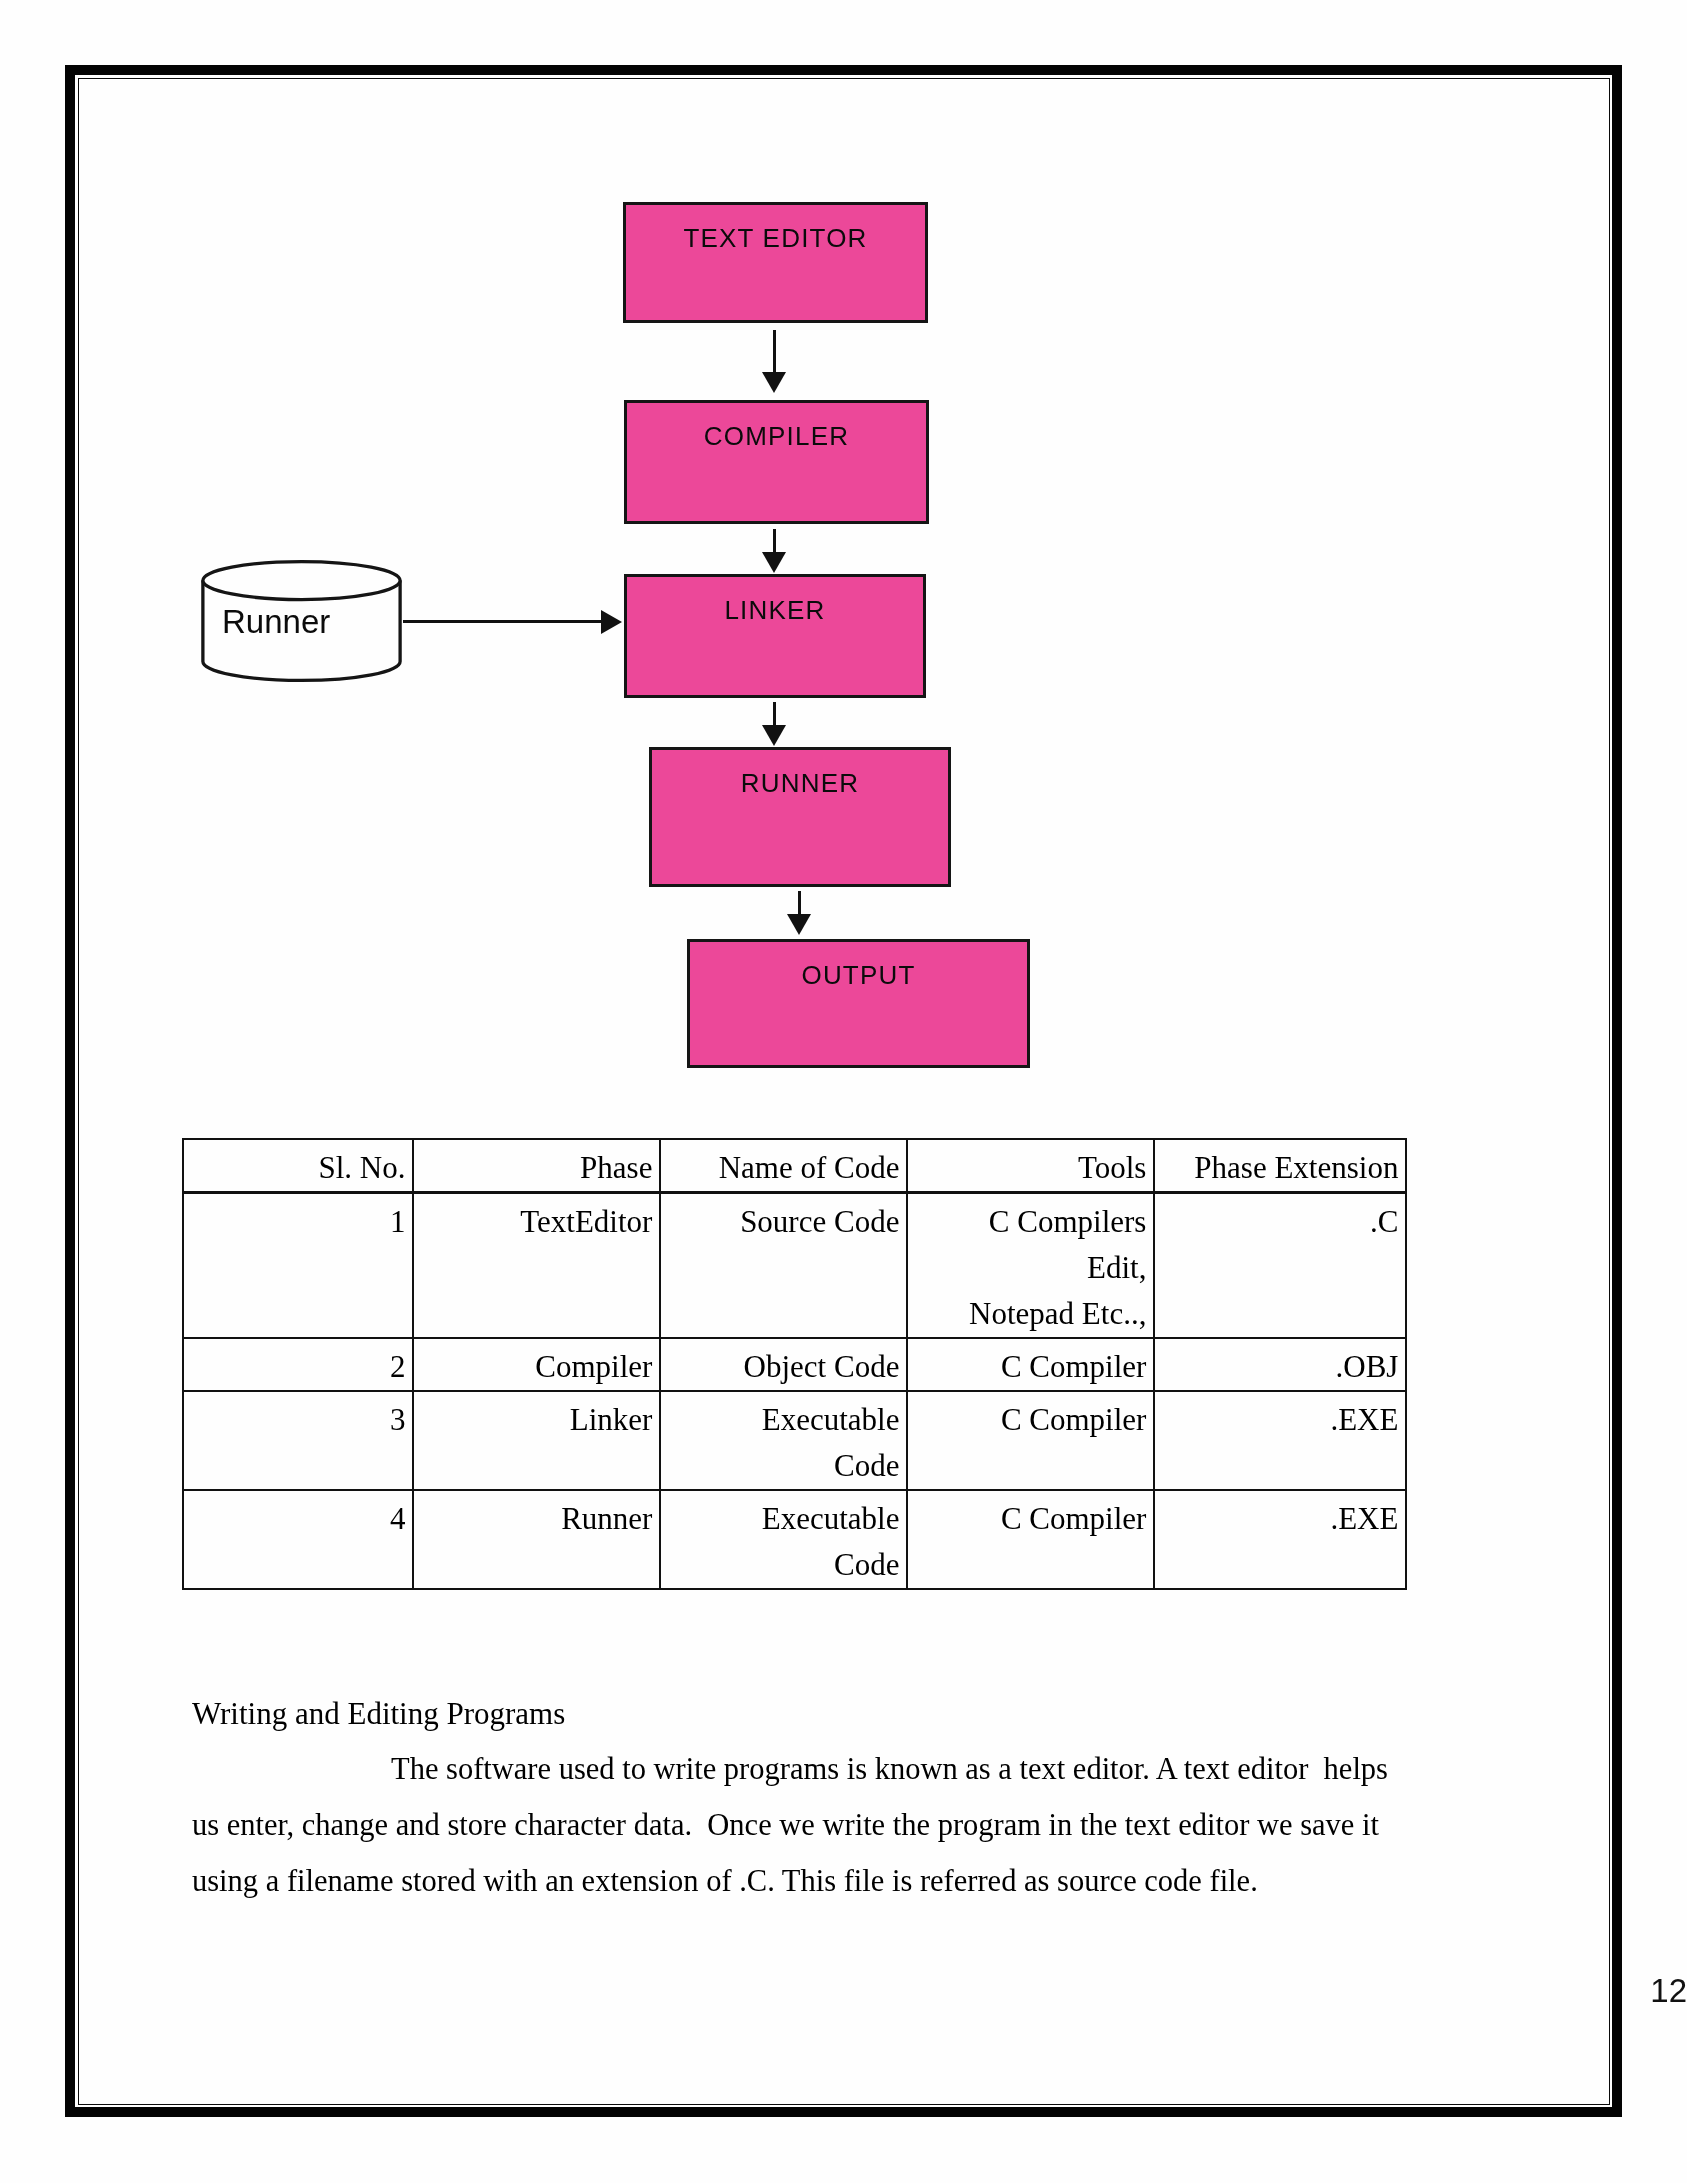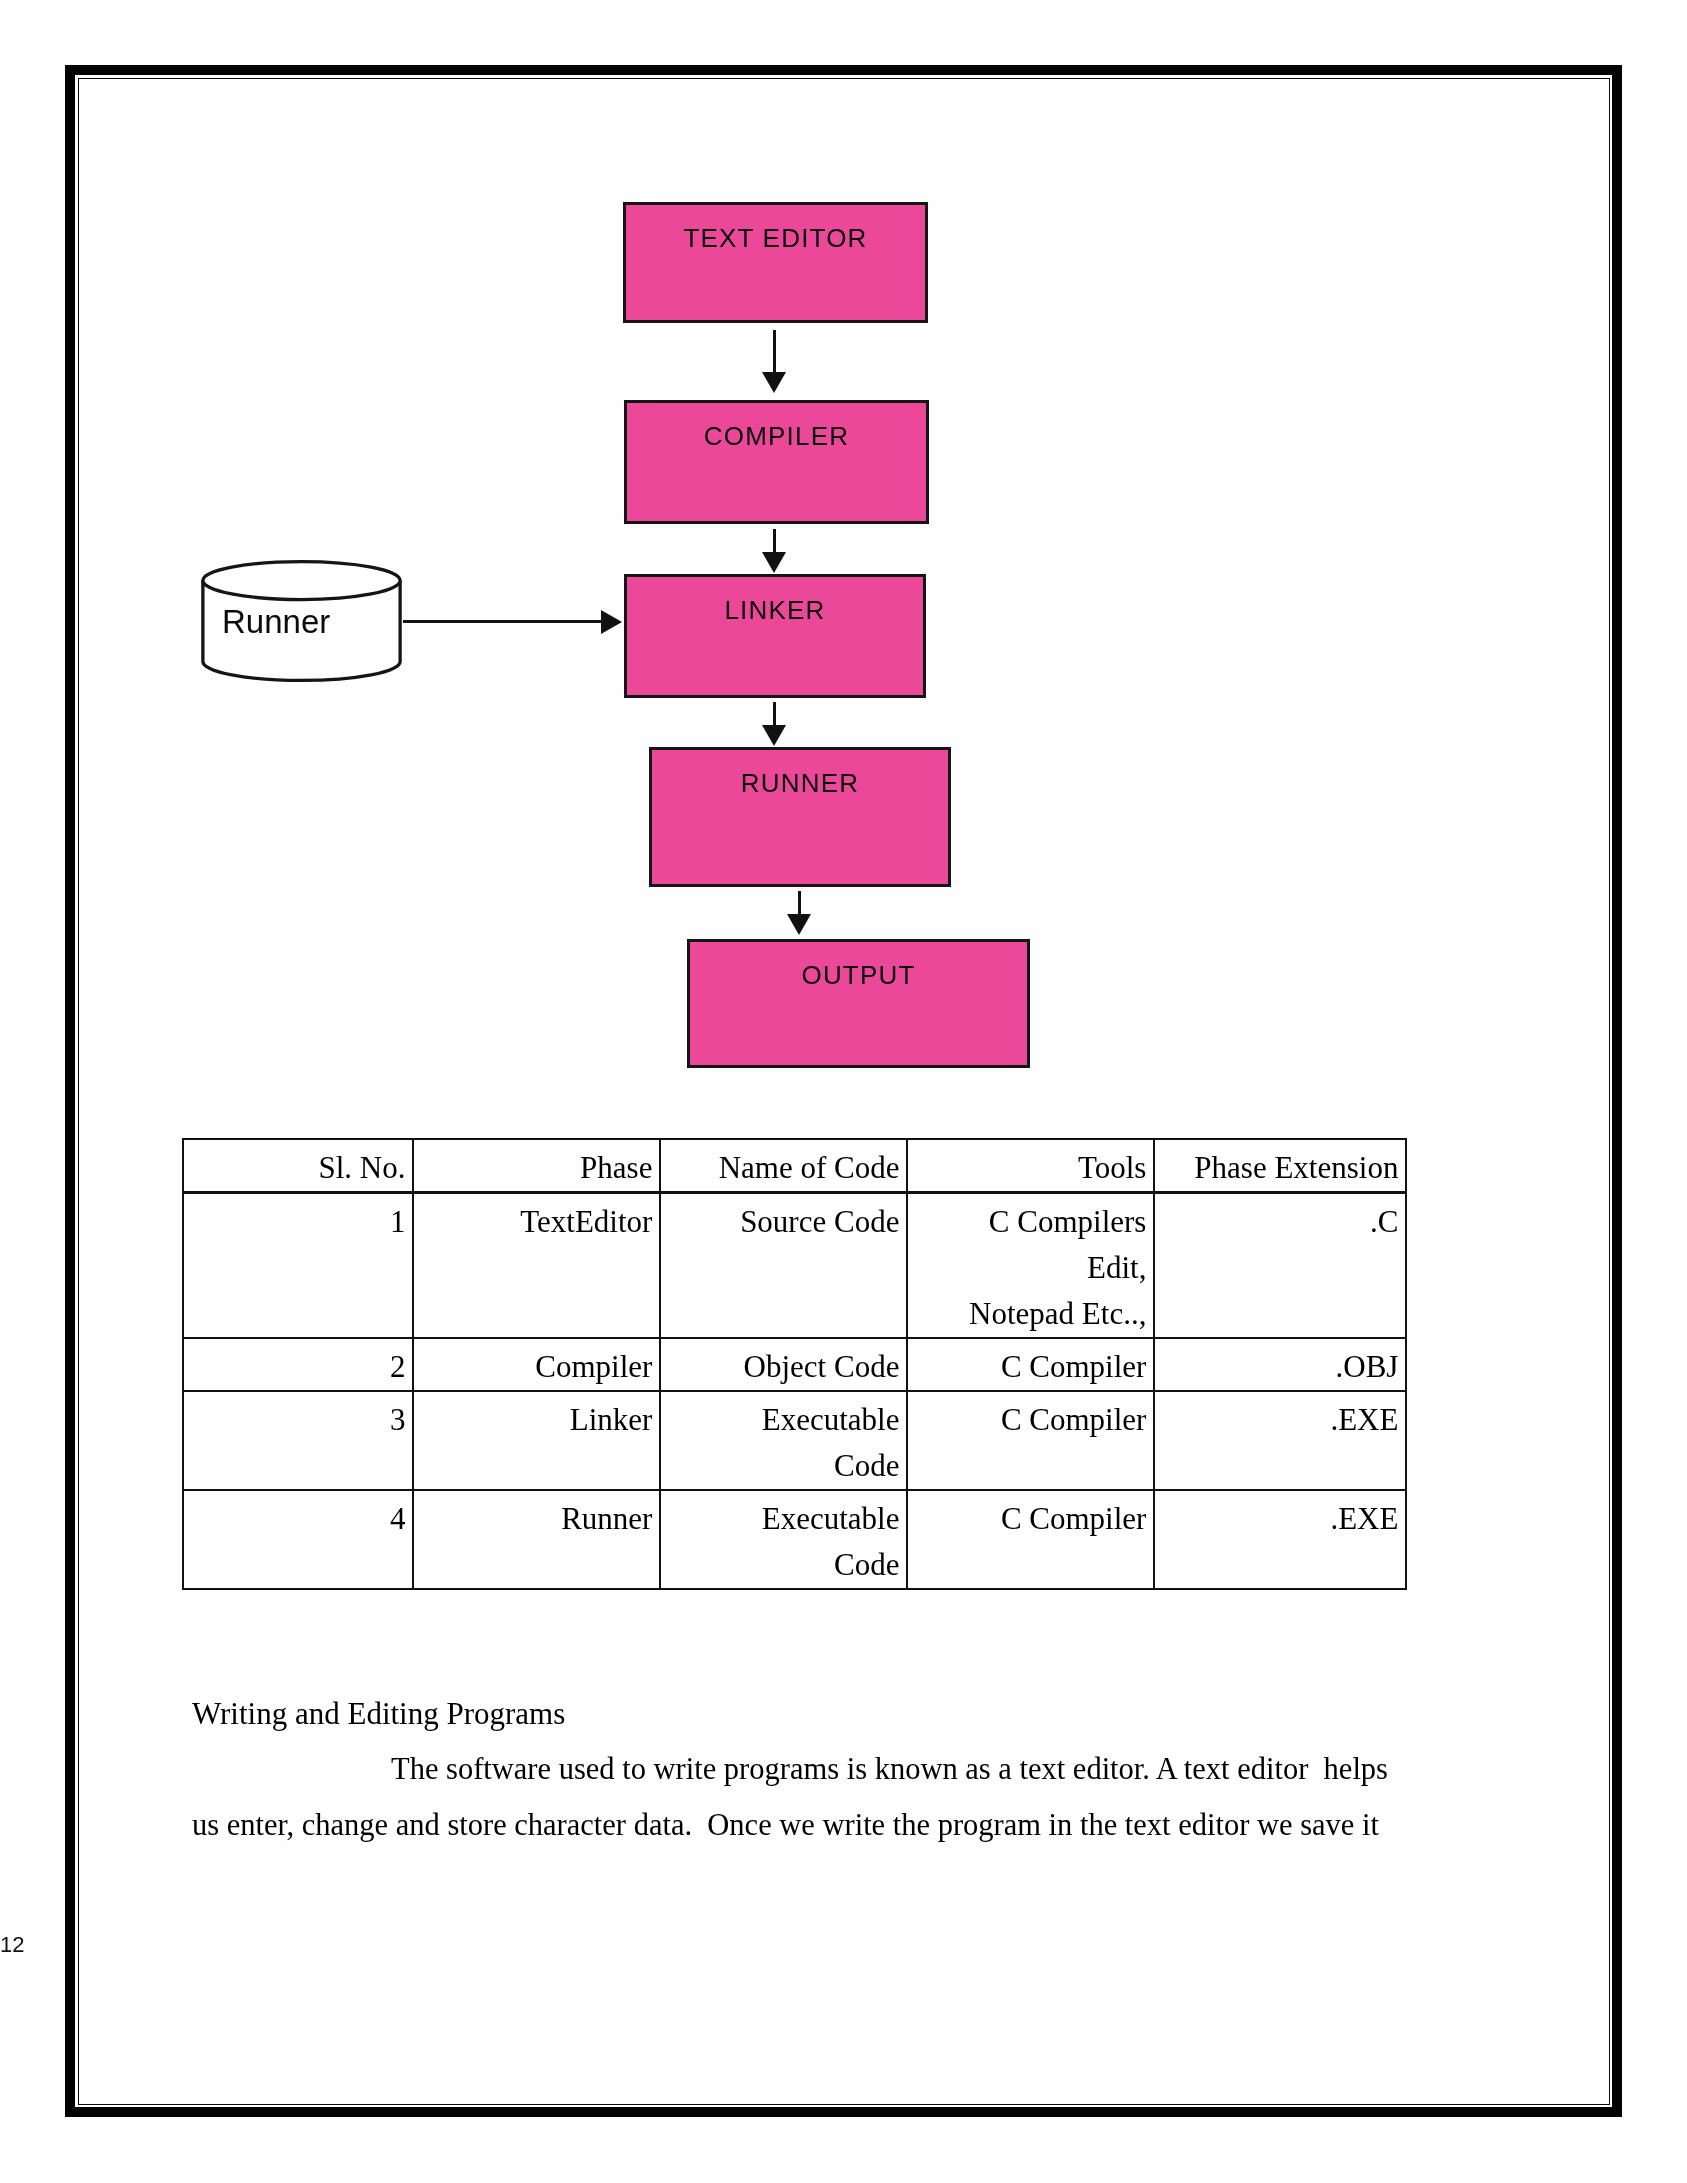--- a/index.html
+++ b/index.html
@@ -47,22 +47,22 @@
   table.phases thead th{border-bottom:3.3px solid #111;}
   .cl{line-height:46px;white-space:pre;}
   .rh{height:43px;} .r1{height:143px;} .r2{height:46px;} .r3{height:94px;} .r4{height:97px;}
   
   .sec-heading{position:absolute;left:192px;top:1696px;font-size:31px;white-space:pre;}
   .pline{position:absolute;font-size:30.5px;white-space:pre;}
   .pl1{left:391px;top:1752px;}
   .pl2{left:192px;top:1808px;}
   .pl3{left:192px;top:1864px;}
   .page-number{
-    position:absolute;left:0;right:0;top:1932px;text-align:left;
-    font-family:"Liberation Sans", sans-serif;font-size:22px;color:#111;
+    position:absolute;left:0;right:0;top:1972px;text-align:right;
+    font-family:"Liberation Sans", sans-serif;font-size:33px;color:#111;
   }
 </style>
 </head>
 <body>
 
 <div class="page">
 
   <div class="frame-outer">
     <div class="frame-inner"></div>
   </div>
@@ -194,16 +194,17 @@
         <td>
             <div class="cl">.EXE</div>
           </td>
       </tr>
     </tbody>
   </table>
 
   <div class="sec-heading">Writing and Editing Programs</div>
   <div class="pline pl1">The software used to write programs is known as a text editor. A text editor  helps</div>
   <div class="pline pl2">us enter, change and store character data.  Once we write the program in the text editor we save it</div>
+  <div class="pline pl3">using a filename stored with an extension of .C. This file is referred as source code file.</div>
 
   <div class="page-number">12</div>
 </div>
 
 
 </body></html>

